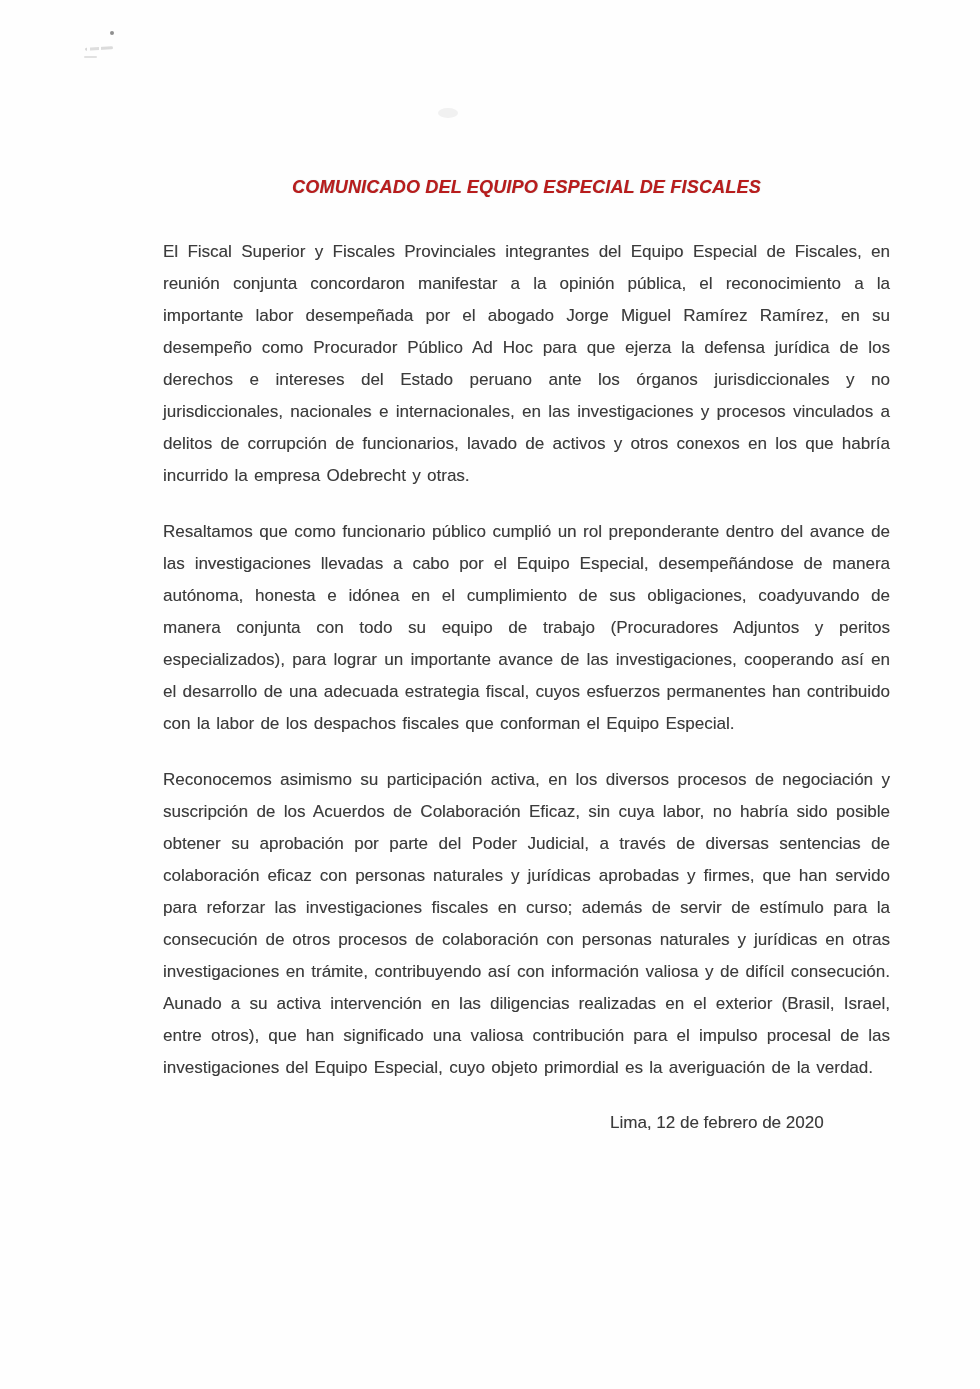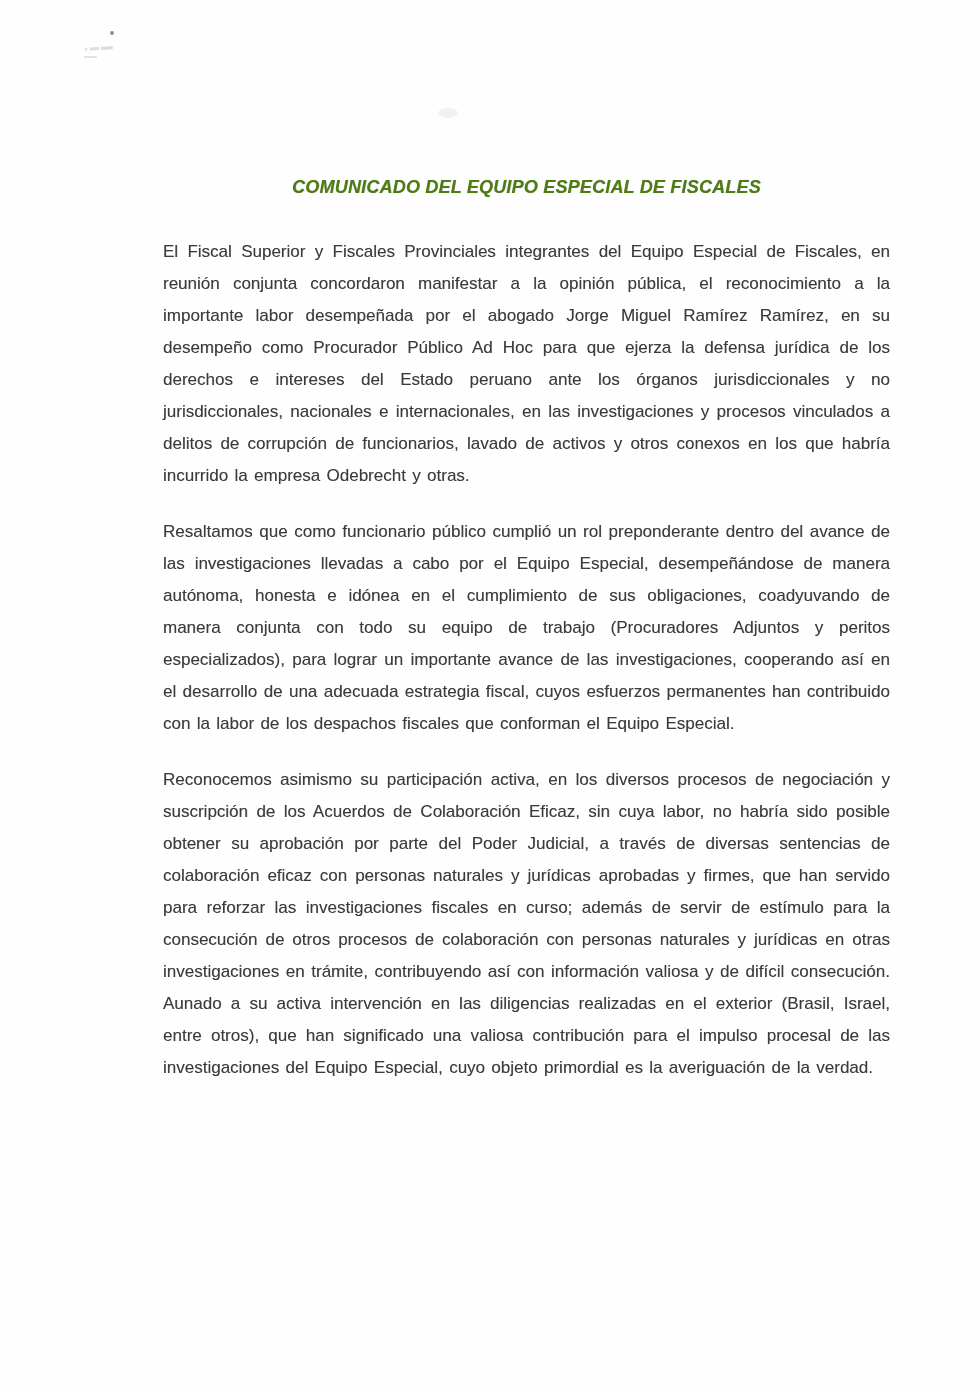--- a/index.html
+++ b/index.html
@@ -22,21 +22,21 @@
     width: 727px;
   }
   .doc-title {
     margin: 176px 0 38px 0;
     font-size: 18px;
     line-height: 22px;
     font-weight: bold;
     font-style: italic;
     text-align: center;
     letter-spacing: 0.2px;
-    color: #4d7c0f;
+    color: #b91c1c;
     text-shadow: 0.4px 0.4px 0.7px rgba(60,60,60,0.45);
   }
   .para {
     margin: 12px 0 24px 0;
     font-size: 17px;
     line-height: 32px;
     text-align: justify;
     word-spacing: 1.6px;
     color: #3b3b3b;
     text-shadow: 0.3px 0.3px 0.6px rgba(70,70,70,0.4);
@@ -107,15 +107,16 @@
 
   <div class="content">
     <h1 class="doc-title">COMUNICADO DEL EQUIPO ESPECIAL DE FISCALES</h1>
 
     <p class="para">El Fiscal Superior y Fiscales Provinciales integrantes del Equipo Especial de Fiscales, en reunión conjunta concordaron manifestar a la opinión pública, el reconocimiento a la importante labor desempeñada por el abogado Jorge Miguel Ramírez Ramírez, en su desempeño como Procurador Público Ad Hoc para que ejerza la defensa jurídica de los derechos e intereses del Estado peruano ante los órganos jurisdiccionales y no jurisdiccionales, nacionales e internacionales, en las investigaciones y procesos vinculados a delitos de corrupción de funcionarios, lavado de activos y otros conexos en los que habría incurrido la empresa Odebrecht y otras.</p>
 
     <p class="para">Resaltamos que como funcionario público cumplió un rol preponderante dentro del avance de las investigaciones llevadas a cabo por el Equipo Especial, desempeñándose de manera autónoma, honesta e idónea en el cumplimiento de sus obligaciones, coadyuvando de manera conjunta con todo su equipo de trabajo (Procuradores Adjuntos y peritos especializados), para lograr un importante avance de las investigaciones, cooperando así en el desarrollo de una adecuada estrategia fiscal, cuyos esfuerzos permanentes han contribuido con la labor de los despachos fiscales que conforman el Equipo Especial.</p>
 
     <p class="para">Reconocemos asimismo su participación activa, en los diversos procesos de negociación y suscripción de los Acuerdos de Colaboración Eficaz, sin cuya labor, no habría sido posible obtener su aprobación por parte del Poder Judicial, a través de diversas sentencias de colaboración eficaz con personas naturales y jurídicas aprobadas y firmes, que han servido para reforzar las investigaciones fiscales en curso; además de servir de estímulo para la consecución de otros procesos de colaboración con personas naturales y jurídicas en otras investigaciones en trámite, contribuyendo así con información valiosa y de difícil consecución. Aunado a su activa intervención en las diligencias realizadas en el exterior (Brasil, Israel, entre otros), que han significado una valiosa contribución para el impulso procesal de las investigaciones del Equipo Especial, cuyo objeto primordial es la averiguación de la verdad.</p>
 
+    <div class="dateline">Lima, 12 de febrero de 2020</div>
   </div>
 
 </div>
 
 </body></html>

